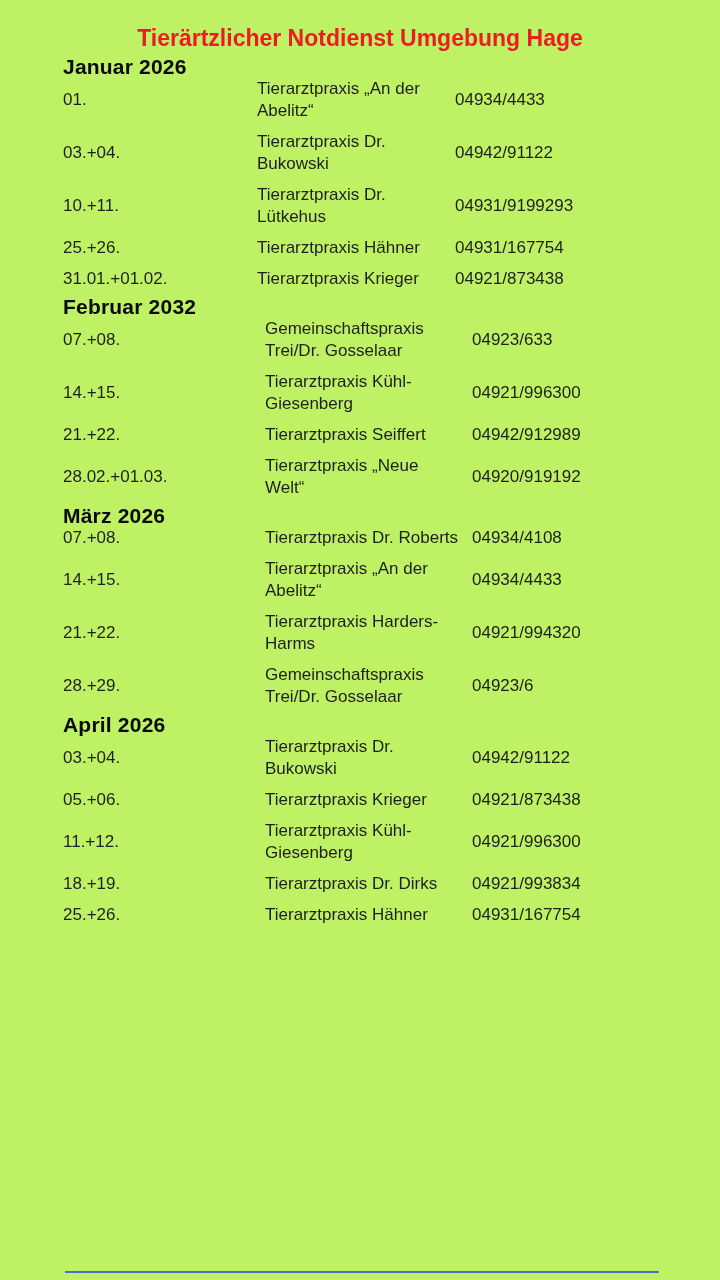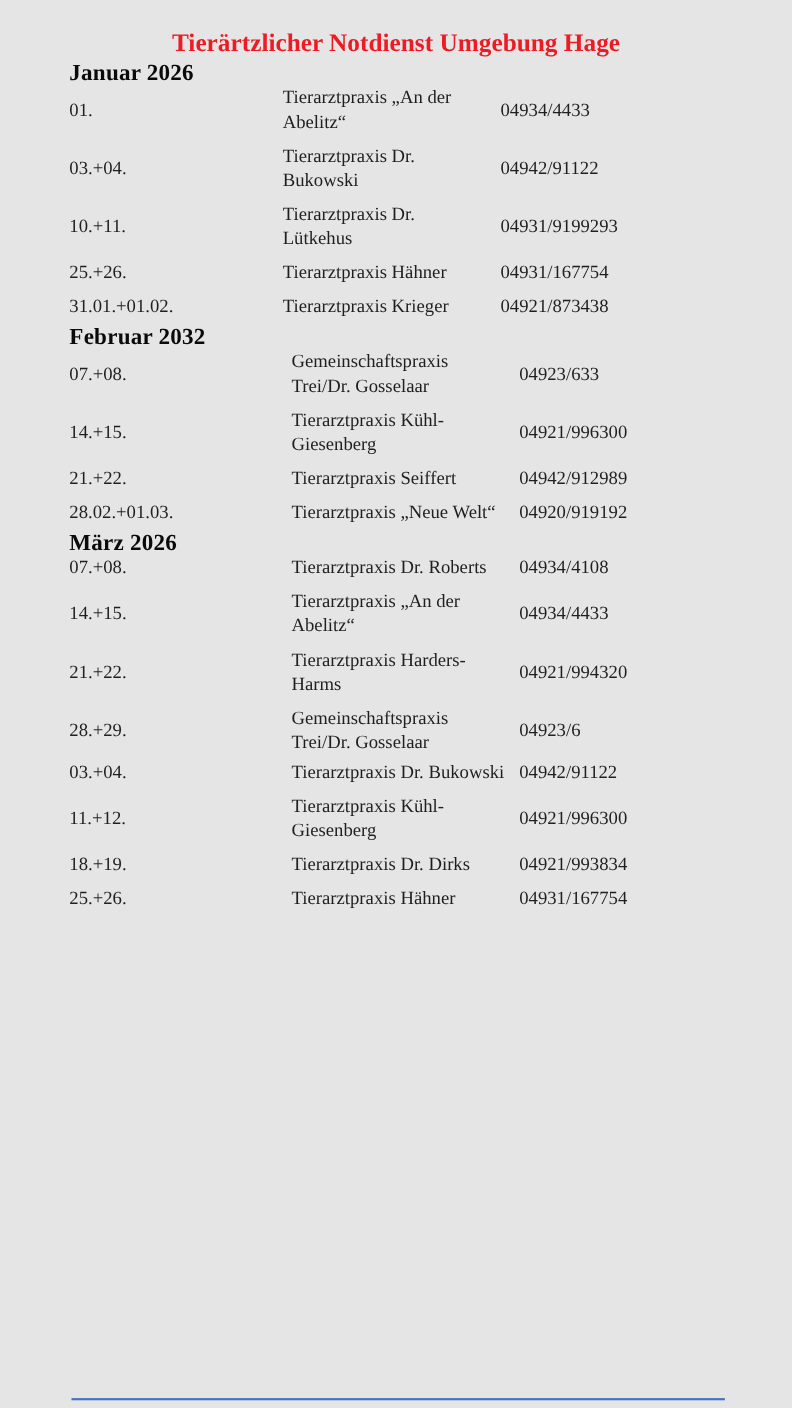--- a/index.html
+++ b/index.html
@@ -1,18 +1,18 @@
 <!DOCTYPE html>
 <html lang="de"><head>
 <meta charset="utf-8">
 <style>
   html,body{margin:0;padding:0;background:#ffffff;}
   .page{
-    position:relative;width:720px;height:1280px;background:#e5e5e5;
-    font-family:Liberation Serif, serif;color:#1f1f1f;overflow:hidden;
+    position:relative;width:720px;height:1280px;background:#bef264;
+    font-family:Liberation Sans, sans-serif;color:#1f1f1f;overflow:hidden;
   }
   h1.title{
     margin:25px 0 3px;text-align:center;
     font-size:23px;line-height:27px;font-weight:700;
   }
   .content{margin-left:63px;}
   section.sec h2{
     margin:0;font-size:21px;line-height:23px;font-weight:700;color:#0a0a0a;
     letter-spacing:0.2px;
   }
@@ -143,31 +143,37 @@
             <tr>
               <td>28.+29.</td>
               <td>Gemeinschaftspraxis Trei/Dr. Gosselaar</td>
               <td>04923/6</td>
             </tr>
           </tbody>
       </table>
     </section>
 
     <section class="sec sec3">
+      <h2>April 2026</h2>
       <table class="rows">
         <colgroup>
             <col class="c1">
             <col class="c2">
             <col class="c3">
           </colgroup>
         <tbody>
             <tr>
               <td>03.+04.</td>
               <td>Tierarztpraxis Dr. Bukowski</td>
               <td>04942/91122</td>
+            </tr>
+            <tr>
+              <td>05.+06.</td>
+              <td>Tierarztpraxis Krieger</td>
+              <td>04921/873438</td>
             </tr>
             <tr>
               <td>11.+12.</td>
               <td>Tierarztpraxis Kühl-Giesenberg</td>
               <td>04921/996300</td>
             </tr>
             <tr>
               <td>18.+19.</td>
               <td>Tierarztpraxis Dr. Dirks</td>
               <td>04921/993834</td>

